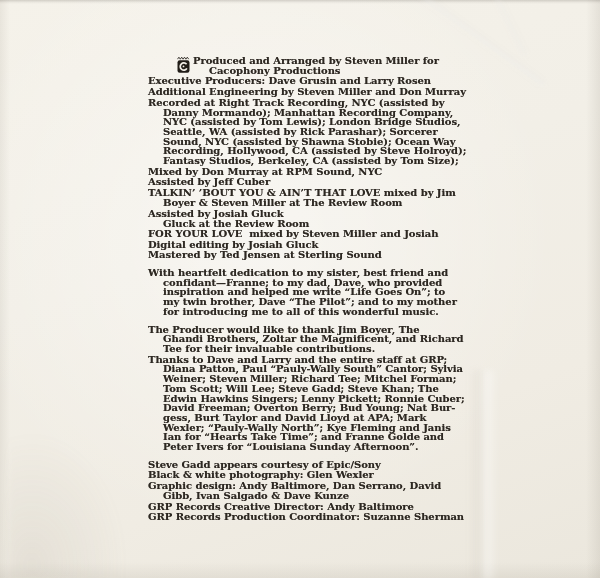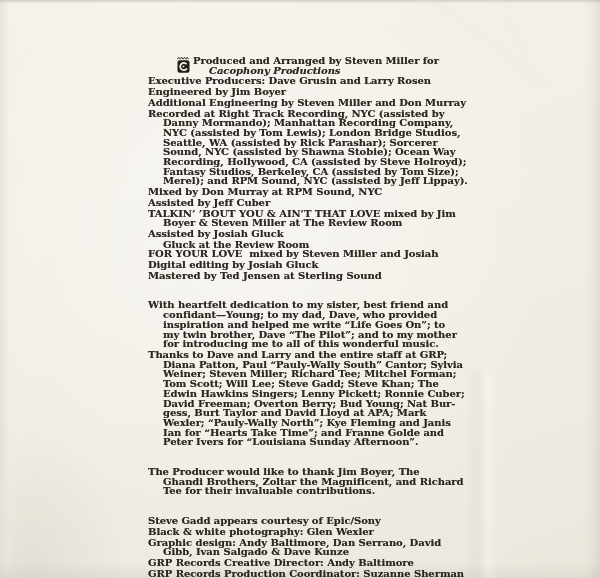--- a/index.html
+++ b/index.html
@@ -44,26 +44,26 @@
   }
 
   .credits{
     position:absolute;left:148px;top:56px;width:330px;
     font-size:10px;font-weight:bold;color:#2d2822;
     letter-spacing:-0.05px;
     text-shadow:0 0 0.4px rgba(45,40,34,0.55);
   }
   .entry{margin-top:1px;}
   .entry:first-child{margin-top:0;}
-  .entry.gap{margin-top:20px;}
+  .entry.gap{margin-top:8px;}
   .line{white-space:pre;line-height:9.7px;}
   .line.cont{padding-left:15px;}
 
   .entry.with-icon{margin-left:45px;position:relative;}
-  .entry.with-icon .line.cont{padding-left:16px;font-style:italic;}
+  .entry.with-icon .line.cont{padding-left:16px;}
   .icon-wrap{position:absolute;left:-16px;top:0;width:13px;height:18px;}
   .icon-wrap svg{display:block;}
 </style>
 </head>
 <body>
 
 <div class="paper">
   <div class="top-edge"></div>
   <div class="crease crease-a"></div>
   <div class="crease crease-b"></div>
@@ -80,34 +80,30 @@
             <circle cx="6.5" cy="10.4" r="0.9" fill="#f2efe7"></circle>
           </svg>
         </span>
         <div class="line">Produced and Arranged by Steven Miller for</div>
         <div class="line cont">Cacophony Productions</div>
       </div>
       <div class="entry">
         <div class="line">Executive Producers: Dave Grusin and Larry Rosen</div>
       </div>
       <div class="entry">
-        <div class="line">Engineered by Jim Boyer</div>
-      </div>
-      <div class="entry">
         <div class="line">Additional Engineering by Steven Miller and Don Murray</div>
       </div>
       <div class="entry">
         <div class="line">Recorded at Right Track Recording, NYC (assisted by</div>
         <div class="line cont">Danny Mormando); Manhattan Recording Company,</div>
         <div class="line cont">NYC (assisted by Tom Lewis); London Bridge Studios,</div>
         <div class="line cont">Seattle, WA (assisted by Rick Parashar); Sorcerer</div>
         <div class="line cont">Sound, NYC (assisted by Shawna Stobie); Ocean Way</div>
         <div class="line cont">Recording, Hollywood, CA (assisted by Steve Holroyd);</div>
         <div class="line cont">Fantasy Studios, Berkeley, CA (assisted by Tom Size);</div>
-        <div class="line cont">Merel); and RPM Sound, NYC (assisted by Jeff Lippay).</div>
       </div>
       <div class="entry">
         <div class="line">Mixed by Don Murray at RPM Sound, NYC</div>
       </div>
       <div class="entry">
         <div class="line">Assisted by Jeff Cuber</div>
       </div>
       <div class="entry">
         <div class="line">TALKIN’ ’BOUT YOU &amp; AIN’T THAT LOVE mixed by Jim</div>
         <div class="line cont">Boyer &amp; Steven Miller at The Review Room</div>
@@ -120,41 +116,41 @@
         <div class="line">FOR YOUR LOVE  mixed by Steven Miller and Josiah</div>
       </div>
       <div class="entry">
         <div class="line">Digital editing by Josiah Gluck</div>
       </div>
       <div class="entry">
         <div class="line">Mastered by Ted Jensen at Sterling Sound</div>
       </div>
       <div class="entry gap">
         <div class="line">With heartfelt dedication to my sister, best friend and</div>
-        <div class="line cont">confidant—Young; to my dad, Dave, who provided</div>
+        <div class="line cont">confidant—Franne; to my dad, Dave, who provided</div>
         <div class="line cont">inspiration and helped me write “Life Goes On”; to</div>
         <div class="line cont">my twin brother, Dave “The Pilot”; and to my mother</div>
         <div class="line cont">for introducing me to all of this wonderful music.</div>
+      </div>
+      <div class="entry gap">
+        <div class="line">The Producer would like to thank Jim Boyer, The</div>
+        <div class="line cont">Ghandi Brothers, Zoltar the Magnificent, and Richard</div>
+        <div class="line cont">Tee for their invaluable contributions.</div>
       </div>
       <div class="entry">
         <div class="line">Thanks to Dave and Larry and the entire staff at GRP;</div>
         <div class="line cont">Diana Patton, Paul “Pauly-Wally South” Cantor; Sylvia</div>
         <div class="line cont">Weiner; Steven Miller; Richard Tee; Mitchel Forman;</div>
         <div class="line cont">Tom Scott; Will Lee; Steve Gadd; Steve Khan; The</div>
         <div class="line cont">Edwin Hawkins Singers; Lenny Pickett; Ronnie Cuber;</div>
         <div class="line cont">David Freeman; Overton Berry; Bud Young; Nat Bur-</div>
         <div class="line cont">gess, Burt Taylor and David Lloyd at APA; Mark</div>
         <div class="line cont">Wexler; “Pauly-Wally North”; Kye Fleming and Janis</div>
         <div class="line cont">Ian for “Hearts Take Time”; and Franne Golde and</div>
         <div class="line cont">Peter Ivers for “Louisiana Sunday Afternoon”.</div>
-      </div>
-      <div class="entry gap">
-        <div class="line">The Producer would like to thank Jim Boyer, The</div>
-        <div class="line cont">Ghandi Brothers, Zoltar the Magnificent, and Richard</div>
-        <div class="line cont">Tee for their invaluable contributions.</div>
       </div>
       <div class="entry gap">
         <div class="line">Steve Gadd appears courtesy of Epic/Sony</div>
       </div>
       <div class="entry">
         <div class="line">Black &amp; white photography: Glen Wexler</div>
       </div>
       <div class="entry">
         <div class="line">Graphic design: Andy Baltimore, Dan Serrano, David</div>
         <div class="line cont">Gibb, Ivan Salgado &amp; Dave Kunze</div>

